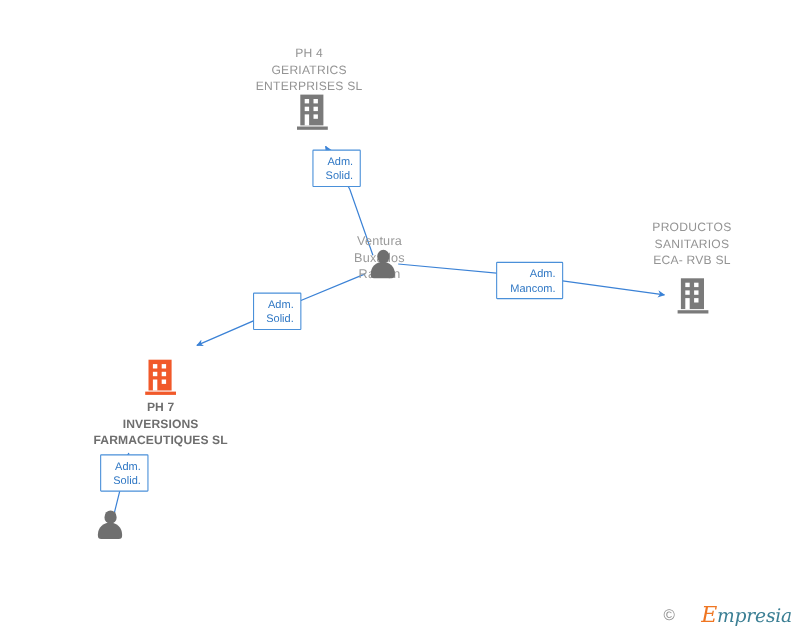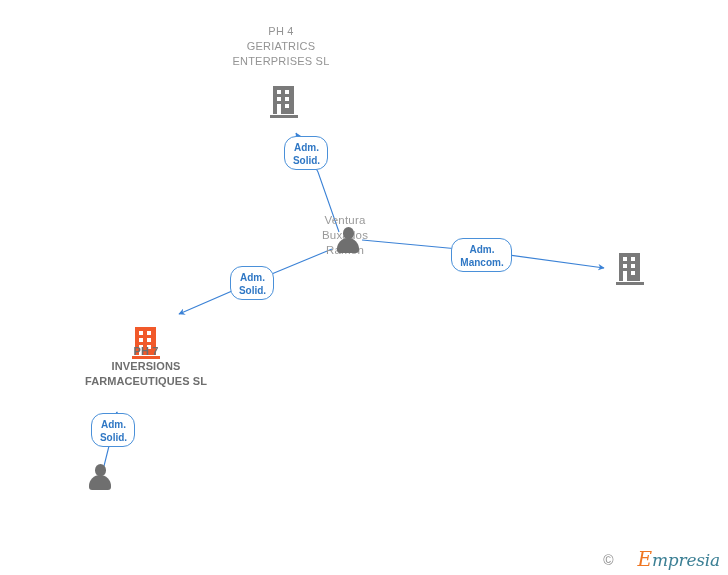--- a/index.html
+++ b/index.html
@@ -112,30 +112,29 @@
     background: currentColor;
     border-radius: 11px 11px 3px 3px;
   }
 
   
   .rel {
     position: absolute;
     box-sizing: border-box;
     background: #ffffff;
     border: 1px solid #4a90d9;
-    border-radius: 12px;
+    border-radius: 1px;
     color: #2f77c4;
     font-size: 10px;
     line-height: 13px;
     padding: 4px 6px 4px 7px;
-    text-align: center;
+    text-align: right;
     white-space: pre-line;
     font-family: "Liberation Sans", sans-serif;
     box-shadow: 0 0 0 0 rgba(0,0,0,0);
-    font-weight: bold;
   }
 
   
   #watermark {
     position: absolute;
     right: 8px;
     bottom: 6px;
     display: flex;
     align-items: center;
     gap: 4px;
@@ -182,21 +181,21 @@
 
     <g>
       <path d="M 332 249 L 262 278 L 179 314" fill="none" stroke="#3b82d6" stroke-width="1.1" marker-end="url(#arrow)"></path>
     </g>
 
     <g>
       <path d="M 104 466 L 110 442 L 117 412" fill="none" stroke="#3b82d6" stroke-width="1.1" marker-end="url(#arrow)"></path>
     </g>
   </svg>
 
-  <div class="node-label" style="left:216px; top:24px; width:130px;">PH 4
+  <div class="node-label" style="left:216px; top:42px; width:130px;">PH 4
 GERIATRICS
 ENTERPRISES SL</div>
   <div class="bld gray" style="left:270px; top:86px;">
     <span class="body"></span>
     <i class="w1"></i>
     <i class="w2"></i>
     <i class="w3"></i>
     <i class="w4"></i>
     <i class="w5"></i>
     <i class="door"></i>
@@ -204,20 +203,23 @@
   </div>
 
   <div class="node-label person-label" style="left:310px; top:168px; width:70px;margin-top:45px;">Ventura
 Buxados
 Ramon</div>
   <div class="person" style="left:336px; top:227px;">
     <span class="head"></span>
     <span class="torso"></span>
   </div>
 
+  <div class="node-label" style="left:566px; top:200px; width:126px;">PRODUCTOS
+SANITARIOS
+ECA- RVB  SL</div>
   <div class="bld gray" style="left:616px; top:253px;">
     <span class="body"></span>
     <i class="w1"></i>
     <i class="w2"></i>
     <i class="w3"></i>
     <i class="w4"></i>
     <i class="w5"></i>
     <i class="door"></i>
     <span class="base"></span>
   </div>
@@ -225,21 +227,21 @@
   <div class="bld orange" style="left:132px; top:327px;">
     <span class="body"></span>
     <i class="w1"></i>
     <i class="w2"></i>
     <i class="w3"></i>
     <i class="w4"></i>
     <i class="w5"></i>
     <i class="door"></i>
     <span class="base"></span>
   </div>
-  <div class="node-label dark" style="left:66px; top:344px; width:160px;">PH 7
+  <div class="node-label dark" style="left:66px; top:364px; width:160px;">PH 7
 INVERSIONS
 FARMACEUTIQUES SL</div>
 
   <div class="person" style="left:88px; top:464px;">
     <span class="head"></span>
     <span class="torso"></span>
   </div>
 
   <div class="rel" style="left:284px; top:136px; width:44px; height:34px;">Adm.
 Solid.</div>

